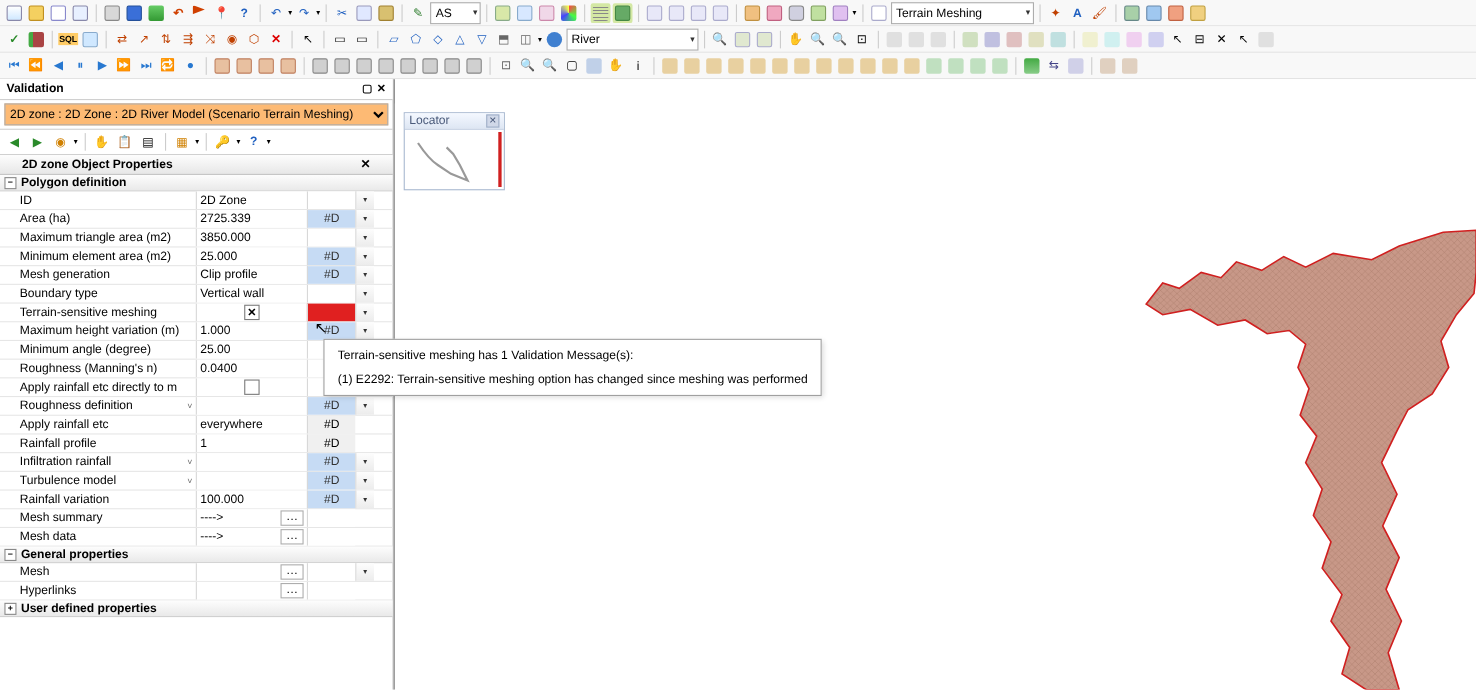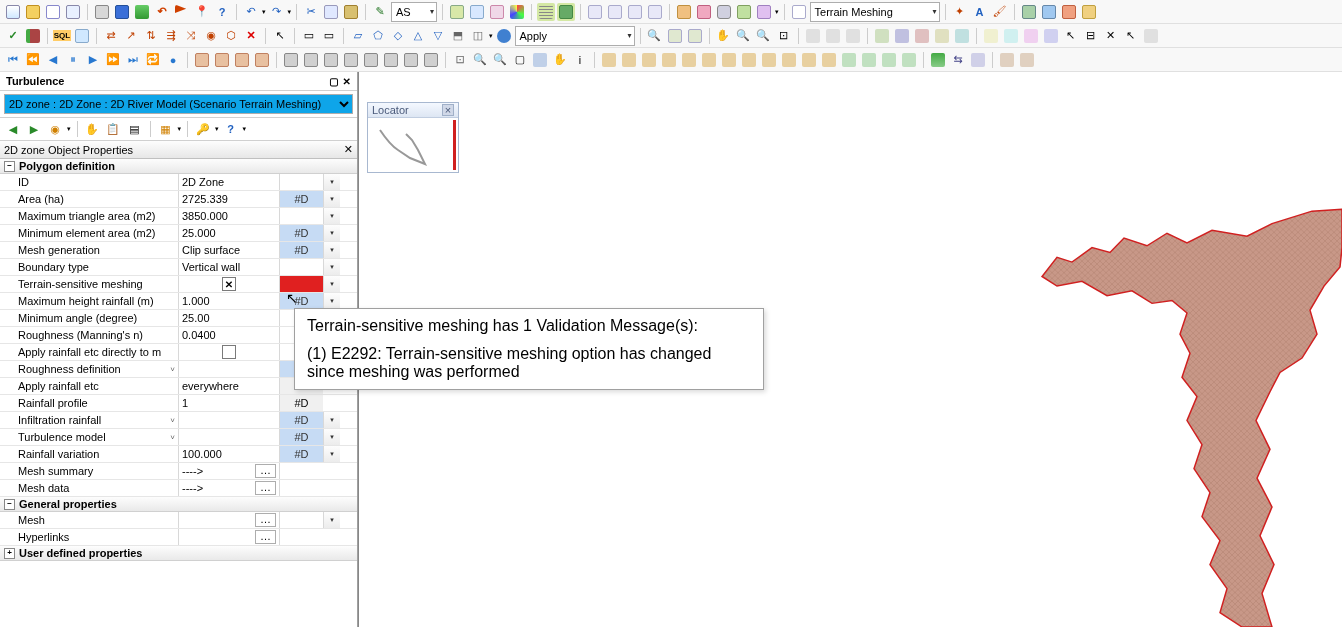--- a/index.html
+++ b/index.html
@@ -13,23 +13,23 @@
 .tb-dropdown::after { content: "▾"; position: absolute; right: 2px; font-size: 8px; color: #333; }
 
 
 .workarea { display: flex; height: calc(100% - 72px); }
 
 
 .properties-panel { width: 358px; border-right: 1px solid #a0a0a0; display: flex; flex-direction: column; background:#fff; }
 .panel-header { display:flex; align-items:center; justify-content:space-between; background:#fff; border-bottom:1px solid #d0d0d0; padding:3px 6px; font-weight:bold; }
 .panel-header .ctrls span { margin-left:4px; cursor:pointer; font-size:10px; }
 .selector-row { padding:3px 4px; border-bottom:1px solid #d0d0d0; }
-.selector-row select { width:100%; height:20px; border:1px solid #adadad; background:#0ea5e9; }
+.selector-row select { width:100%; height:20px; border:1px solid #adadad; background:#fdba74; }
 .mini-toolbar { display:flex; align-items:center; gap:3px; padding:2px 4px; border-bottom:1px solid #d0d0d0; }
-.sub-header { display:flex; align-items:center; justify-content:space-between; background:linear-gradient(#fdfdfd,#e7e7e7); border-bottom:1px solid #c0c0c0; padding:2px 4px; font-weight:normal; }
+.sub-header { display:flex; align-items:center; justify-content:space-between; background:linear-gradient(#fdfdfd,#e7e7e7); border-bottom:1px solid #c0c0c0; padding:2px 20px; font-weight:bold; }
 
 
 .prop-grid { flex:1; overflow:auto; }
 .group-head { display:flex; align-items:center; background:linear-gradient(#fdfdfd,#e9e9e9); border-bottom:1px solid #d0d0d0; padding:1px 4px; font-weight:bold; }
 .group-head .toggle { width:11px; height:11px; border:1px solid #888; display:inline-flex; align-items:center; justify-content:center; margin-right:4px; font-size:8px; line-height:1; background:#fff; }
 .prop-row { display:flex; height:17px; border-bottom:1px solid #e6e6e6; align-items:stretch; }
 .prop-label { width:178px; padding-left:18px; display:flex; align-items:center; overflow:hidden; white-space:nowrap; }
 .prop-label.has-sub::after { content:"˅"; margin-left:auto; margin-right:3px; font-size:8px; color:#666; }
 .prop-value { flex:1; display:flex; align-items:center; }
 .val-cell { width:101px; border-left:1px solid #d8d8d8; padding:0 3px; display:flex; align-items:center; height:100%; background:#fff; }
@@ -49,21 +49,21 @@
 .canvas { position:absolute; top:22px; left:0; right:0; bottom:0; background:#fff; }
 
 
 .locator { position:absolute; top:8px; left:8px; width:92px; background:#fff; border:1px solid #a8b8d0; }
 .locator-head { display:flex; align-items:center; justify-content:space-between; background:linear-gradient(#f4f8ff,#dde6f3); padding:1px 4px; border-bottom:1px solid #c0cde0; color:#4a5a7a; }
 .locator-body { height:54px; position:relative; padding:2px; }
 .loc-red { position:absolute; right:2px; top:2px; bottom:2px; width:3px; background:#d02020; }
 
 
 .tooltip { position:absolute; background:#fff; border:1px solid #a0a0a0; padding:8px 12px; box-shadow:2px 2px 5px rgba(0,0,0,0.15); max-width:470px; z-index:100; }
-.tooltip p { margin-bottom:10px; font-size:16px; }
+.tooltip p { margin-bottom:10px; font-size:11px; }
 .tooltip p:last-child { margin-bottom:0; }
 .cursor-ptr { position:absolute; z-index:101; font-size:14px; }
 
 
 .river-svg { position:absolute; top:0; right:0; width:380px; height:100%; }
 
 
 .ico { width:14px; height:14px; display:inline-block; border-radius:2px; }
 </style>
 </head>
@@ -282,21 +282,21 @@
       <span style="color:#666;">⬒</span>
     </span>
   <span class="tb-btn">
       <span style="color:#666;">◫</span>
     </span>
   <span style="font-size:7px;">▾</span>
   <span class="tb-btn">
       <span class="ico" style="background:#4080d0;border-radius:50%;"></span>
     </span>
   <span class="tb-dropdown" style="width:120px;">
-      <span>Apply</span>
+      <span>River</span>
     </span>
   <span class="tb-sep"></span>
   <span class="tb-btn">
       <span style="color:#666;">🔍</span>
     </span>
   <span class="tb-btn">
       <span class="ico" style="background:#e0e8d0;border:1px solid #aac;"></span>
     </span>
   <span class="tb-btn">
       <span class="ico" style="background:#e0e8d0;border:1px solid #aac;"></span>
@@ -523,21 +523,21 @@
     </span>
   <span class="tb-btn">
       <span class="ico" style="background:#e0d0c0;"></span>
     </span>
 </div>
 
 <div class="workarea">
 
   <div class="properties-panel">
     <div class="panel-header">
-      <span>Turbulence</span>
+      <span>Validation</span>
       <span class="ctrls"><span>▢</span><span>✕</span></span>
     </div>
     <div class="selector-row">
       <select><option>2D zone : 2D Zone : 2D River Model (Scenario Terrain Meshing)</option></select>
     </div>
     <div class="mini-toolbar">
       <span class="tb-btn">
           <span style="color:#2a8a2a;">◀</span>
         </span>
       <span class="tb-btn">
@@ -611,21 +611,21 @@
         <div class="prop-label">Minimum element area (m2)</div>
         <div class="prop-value">
             <div class="val-cell">25.000</div>
             <div class="flag-cell d">#D</div>
             <div class="dd-cell"></div>
           </div>
       </div>
       <div class="prop-row">
         <div class="prop-label">Mesh generation</div>
         <div class="prop-value">
-            <div class="val-cell">Clip surface</div>
+            <div class="val-cell">Clip profile</div>
             <div class="flag-cell d">#D</div>
             <div class="dd-cell"></div>
           </div>
       </div>
       <div class="prop-row">
         <div class="prop-label">Boundary type</div>
         <div class="prop-value">
             <div class="val-cell">Vertical wall</div>
             <div class="flag-cell"></div>
             <div class="dd-cell"></div>
@@ -635,21 +635,21 @@
         <div class="prop-label">Terrain-sensitive meshing</div>
         <div class="prop-value">
             <div class="val-cell" style="justify-content:center;">
               <span class="chk checked"></span>
             </div>
             <div class="flag-cell red"></div>
             <div class="dd-cell"></div>
           </div>
       </div>
       <div class="prop-row">
-        <div class="prop-label">Maximum height rainfall (m)</div>
+        <div class="prop-label">Maximum height variation (m)</div>
         <div class="prop-value">
             <div class="val-cell">1.000</div>
             <div class="flag-cell d">#D</div>
             <div class="dd-cell"></div>
           </div>
       </div>
       <div class="prop-row">
         <div class="prop-label">Minimum angle (degree)</div>
         <div class="prop-value">
             <div class="val-cell">25.00</div>

